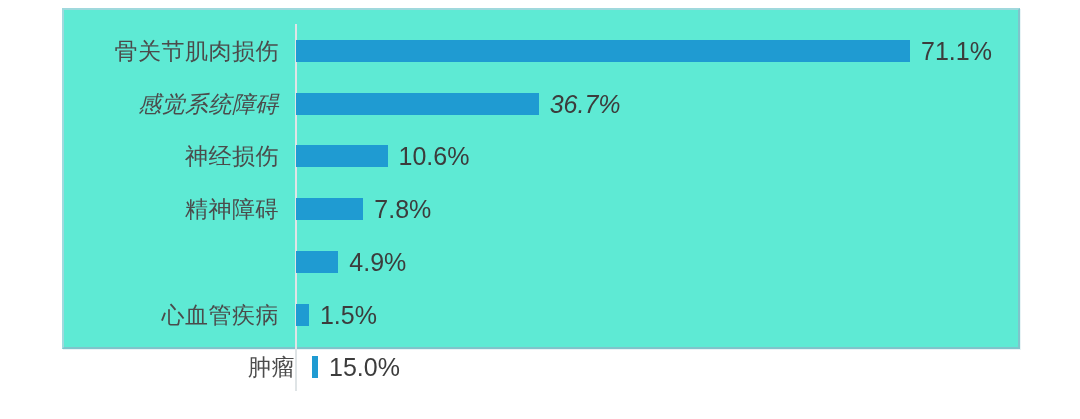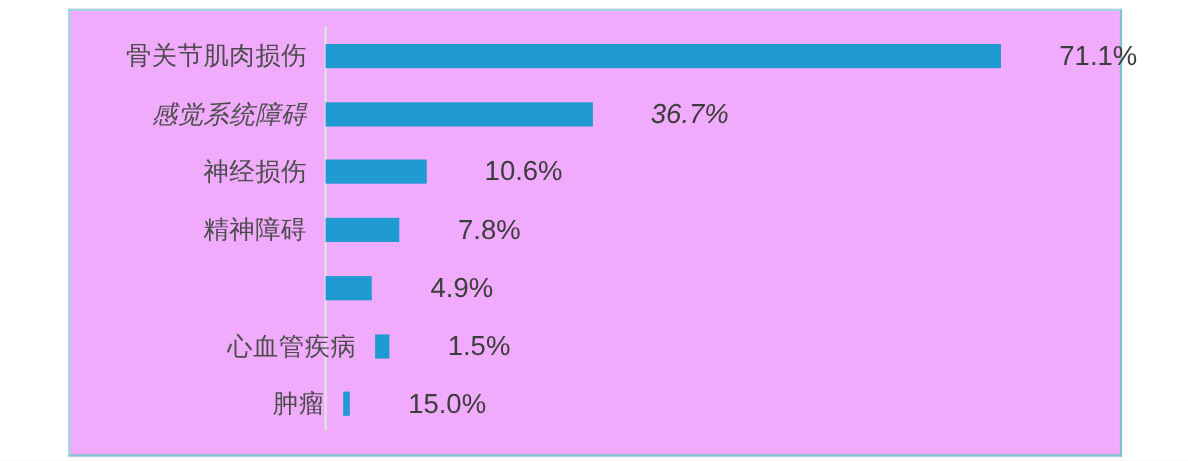--- a/index.html
+++ b/index.html
@@ -13,23 +13,23 @@
     background: #ffffff;
     font-family: "Liberation Sans", "DejaVu Sans", sans-serif;
     overflow: hidden;
   }
 
   #chart-card {
     position: absolute;
     left: 62px;
     top: 8px;
     width: 958px;
-    height: 407px;
+    height: 341px;
     box-sizing: border-box;
-    background: #f0abfc;
+    background: #5eead4;
     border: 2px solid #9fd9dd;
     border-right-color: #7fc4cb;
     border-bottom-color: #7fc4cb;
     box-shadow: 1px 1px 0 0 #e8f4f6;
   }
 
   #plot-area {
     position: absolute;
     left: 0;
     top: 0;
@@ -67,21 +67,20 @@
   }
 
   .bar-track {
     position: absolute;
     left: 232px;
     top: 50%;
     transform: translateY(-50%);
     height: 22px;
     display: flex;
     align-items: center;
-    gap: 42px;
   }
 
   .bar-fill {
     height: 22px;
     background: #1f9bd2;
     flex: 0 0 auto;
   }
 
   .bar-value {
     margin-left: 11px;
@@ -132,21 +131,21 @@
       </div>
     </div>
 
     <div class="bar-row" style="top:230px;">
       <div class="bar-track">
         <div class="bar-fill" style="width: 42.315px; background: rgb(31, 155, 210);"></div>
         <span class="bar-value">4.9%</span>
       </div>
     </div>
 
-    <div class="bar-row" style="top:283px;margin-left:45px;">
+    <div class="bar-row" style="top:283px;">
       <span class="bar-label">心血管疾病</span>
       <div class="bar-track">
         <div class="bar-fill" style="width: 12.9536px; background: rgb(31, 155, 210);"></div>
         <span class="bar-value">1.5%</span>
       </div>
     </div>
 
     <div class="bar-row" style="top:335px;margin-left:16px;">
       <span class="bar-label">肿瘤</span>
       <div class="bar-track">

